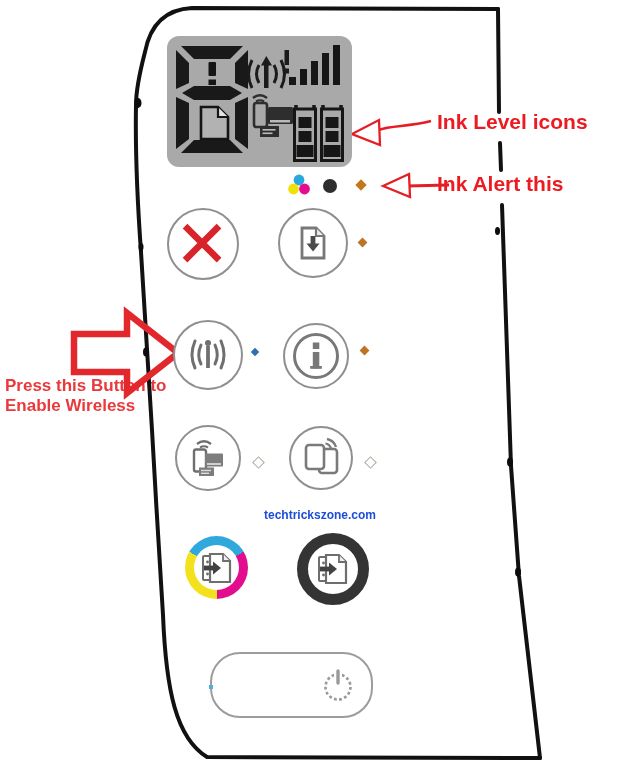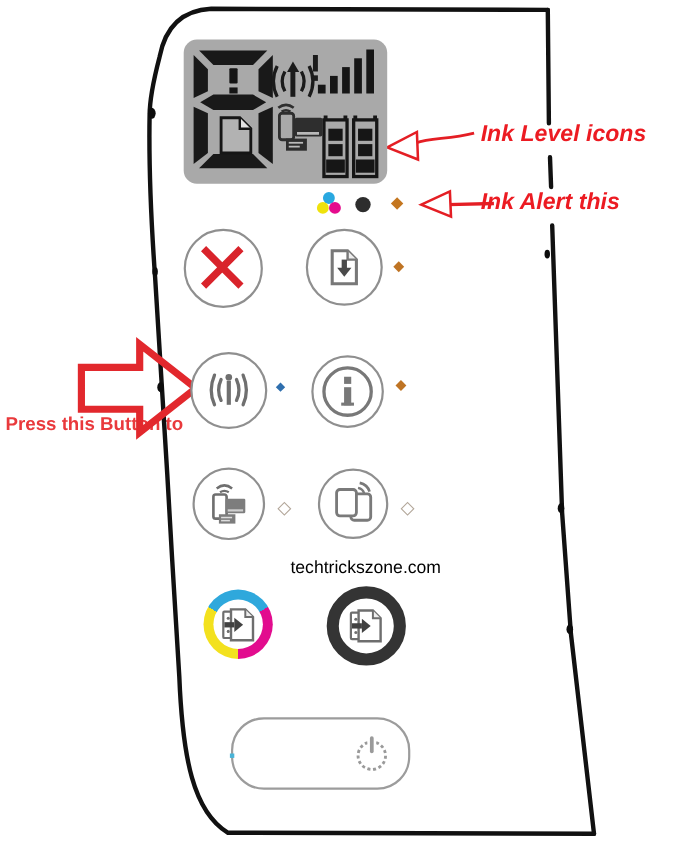--- a/index.html
+++ b/index.html
@@ -1,24 +1,24 @@
 <!DOCTYPE html>
 <html><head>
 <meta charset="utf-8">
 <style>
   html,body{margin:0;padding:0;background:#ffffff;}
   body{width:626px;height:772px;position:relative;overflow:hidden;
        font-family:"Liberation Sans",sans-serif;}
   .abs{position:absolute;}
   
   .annot{position:absolute;font-weight:bold;font-size:21px;color:#ec1b22;
-         white-space:nowrap;letter-spacing:0px;font-style:italic;}
+         white-space:nowrap;letter-spacing:0px;}
   .note{position:absolute;font-size:17px;font-weight:bold;color:#e9393c;
         line-height:20px;white-space:nowrap;}
-  .watermark{position:absolute;font-size:16px;font-weight:normal;color:#000000;white-space:nowrap;}
+  .watermark{position:absolute;font-size:12px;font-weight:bold;color:#1d4ed8;white-space:nowrap;}
   
   .lcd{position:absolute;left:167px;top:36px;width:185px;height:131px;
        background:#a9a9a9;border-radius:12px;z-index:2;}
   
   .btn{position:absolute;border-radius:50%;background:#fff;border:2.5px solid #8f8f8f;
        box-sizing:border-box;display:flex;align-items:center;justify-content:center;z-index:2;}
   
   .copyring{position:absolute;border-radius:50%;z-index:2;display:flex;align-items:center;justify-content:center;}
   .ring-color{background:conic-gradient(from 300deg,#2fa8dc 0 120deg,#e20c8e 120deg 240deg,#f3e11e 240deg 360deg);}
   .ring-color .hole{width:45px;height:45px;border-radius:50%;background:#fff;
@@ -142,20 +142,21 @@
   <circle cx="6.5" cy="16" r="5.4" fill="#efe20c"></circle>
   <circle cx="17.5" cy="16" r="5.4" fill="#e50c8d"></circle>
 </svg>
 <div class="dot" style="left:323px;top:179px;width:14px;height:14px;background:#2d2d2d;"></div>
 <div class="diam" style="left:357px;top:181px;width:8px;height:8px;background:#c4761f;"></div>
 
 <div class="annot" style="left:437px;top:110px;">Ink Level icons</div>
 <div class="annot" style="left:437px;top:172px;">Ink Alert this</div>
 <div class="note" style="left:5px;top:376px;">
   <span style="display:block">Press this Button to</span>
+  <span style="display:block">Enable Wireless</span>
 </div>
 <div class="watermark" style="left:264px;top:508px;">techtrickszone.com</div>
 
 <div class="btn" style="left:167px;top:208px;width:72px;height:72px;">
   <svg width="72" height="72" viewBox="0 0 72 72">
     <path d="M 17,17 L 53,53 M 53,17 L 17,53" stroke="#d9232b" stroke-width="7"></path>
   </svg>
 </div>
 <div class="btn" style="left:278px;top:208px;width:70px;height:70px;">
   <svg width="40" height="40" viewBox="-20 -20 40 40">

